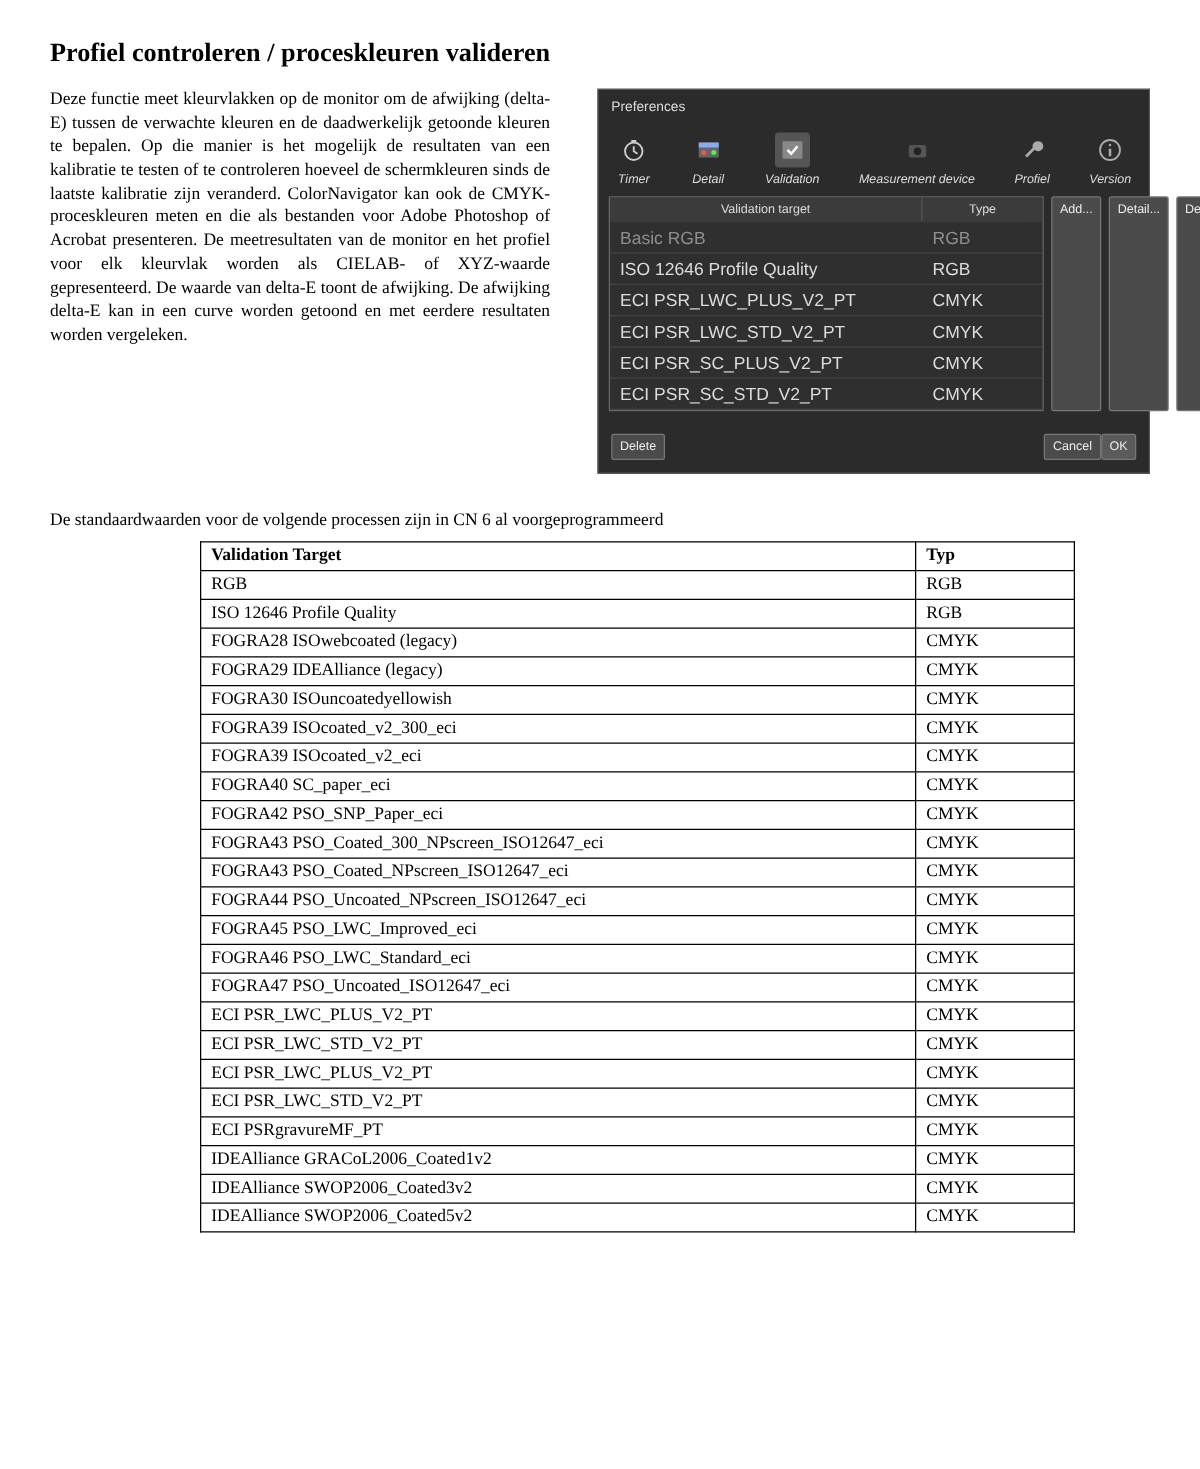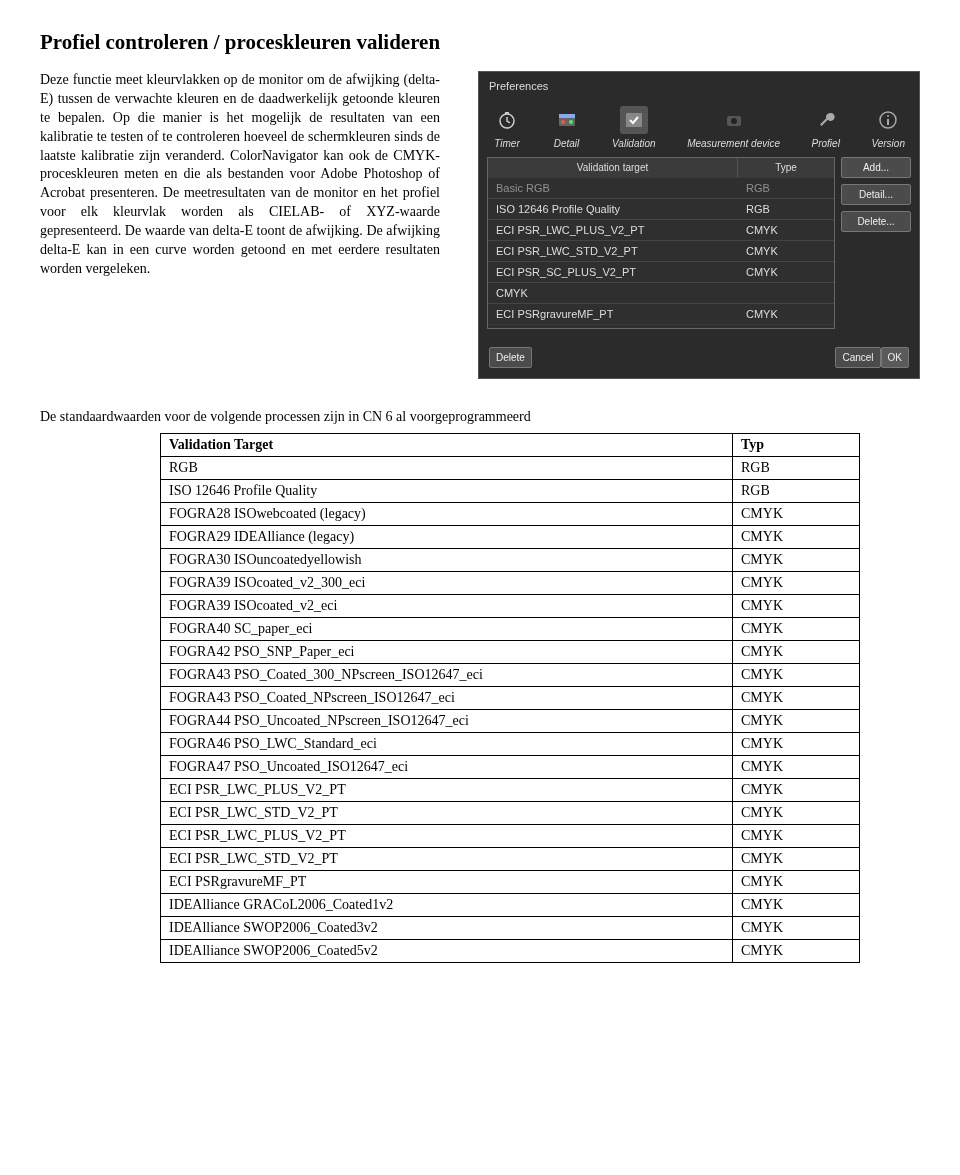--- a/index.html
+++ b/index.html
@@ -79,30 +79,29 @@
   }
   .p-th{
     display:flex;
     background:#3b3b3b;
     font-size:10px;
   }
   .p-th > div:first-child{flex:1;padding:4px 8px;text-align:center;border-right:1px solid #555;}
   .p-th > div:last-child{width:80px;padding:4px 8px;text-align:center;}
   .p-row{
     display:flex;
-    font-size:11px;
+    font-size:14px;
     border-top:1px solid #444;
     gap:36px;
   }
   .p-row.muted{opacity:0.55;}
   .p-row > div:first-child{flex:1;padding:4px 8px;}
   .p-row > div:last-child{width:80px;padding:4px 8px;}
   .side-btns{
     display:flex;
-    flex-direction:column;
     gap:6px;
     width:70px;
   }
   .dlg-btn{
     background:#4b4b4b;
     border:1px solid #777;
     color:#eee;
     font-size:10px;
     padding:4px 6px;
     border-radius:2px;
@@ -225,20 +224,21 @@
               </div>
               <div class="p-row">
                 <div>ECI PSR_LWC_STD_V2_PT</div>
                 <div>CMYK</div>
               </div>
               <div class="p-row">
                 <div>ECI PSR_SC_PLUS_V2_PT</div>
                 <div>CMYK</div>
               </div>
               <div class="p-row">
+                <div>ECI PSR_SC_STD_V2_PT</div>
                 <div>CMYK</div>
               </div>
               <div class="p-row">
                 <div>ECI PSRgravureMF_PT</div>
                 <div>CMYK</div>
               </div>
               <div class="p-row muted">
                 <div>FOGRA28 ISOwebcoated (legacy)</div>
                 <div>CMYK</div>
               </div>
@@ -313,20 +313,24 @@
       </tr>
       <tr>
         <td>FOGRA43 PSO_Coated_NPscreen_ISO12647_eci</td>
         <td class="typ">CMYK</td>
       </tr>
       <tr>
         <td>FOGRA44 PSO_Uncoated_NPscreen_ISO12647_eci</td>
         <td class="typ">CMYK</td>
       </tr>
       <tr>
+        <td>FOGRA45 PSO_LWC_Improved_eci</td>
+        <td class="typ">CMYK</td>
+      </tr>
+      <tr>
         <td>FOGRA46 PSO_LWC_Standard_eci</td>
         <td class="typ">CMYK</td>
       </tr>
       <tr>
         <td>FOGRA47 PSO_Uncoated_ISO12647_eci</td>
         <td class="typ">CMYK</td>
       </tr>
       <tr>
         <td>ECI PSR_LWC_PLUS_V2_PT</td>
         <td class="typ">CMYK</td>

